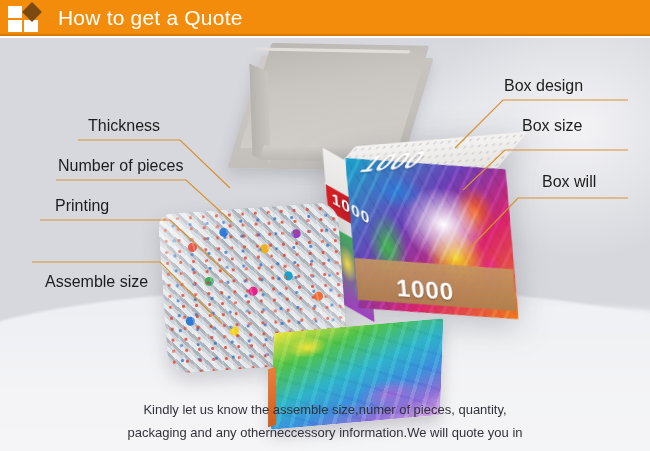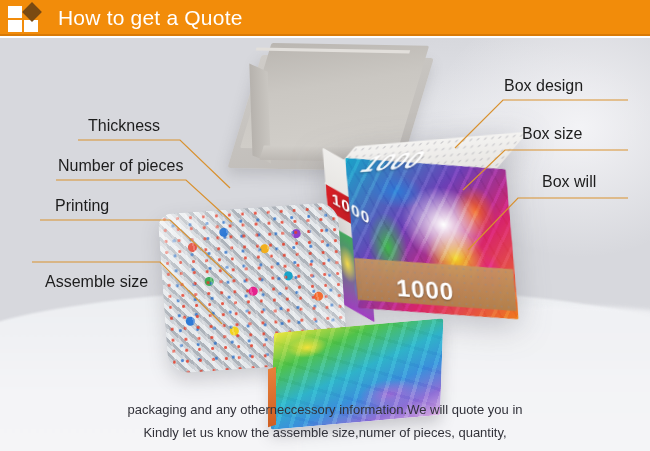--- a/index.html
+++ b/index.html
@@ -337,37 +337,37 @@
     <div class="callout">
       <div class="txt" style="left:504px;top:40px;">Box design</div>
       <div class="lead" style="left:0;top:0;">
         <svg width="650" height="200" viewBox="0 0 650 200">
           <polyline points="628,62 503,62 455,110" fill="none" stroke="#d9912f" stroke-width="1.2"></polyline>
         </svg>
       </div>
     </div>
 
     <div class="callout">
-      <div class="txt" style="left:522px;top:88px;">Box size</div>
+      <div class="txt" style="left:522px;top:80px;">Box size</div>
       <div class="lead" style="left:0;top:0;">
         <svg width="650" height="240" viewBox="0 0 650 240">
           <polyline points="628,112 505,112 463,152" fill="none" stroke="#d9912f" stroke-width="1.2"></polyline>
         </svg>
       </div>
     </div>
 
     <div class="callout">
       <div class="txt" style="left:542px;top:136px;">Box will</div>
       <div class="lead" style="left:0;top:0;">
         <svg width="650" height="300" viewBox="0 0 650 300">
           <polyline points="628,160 518,160 468,212" fill="none" stroke="#d9912f" stroke-width="1.2"></polyline>
         </svg>
       </div>
     </div>
 
   </div>
 
   <div class="caption">
+    <div>Kindly let us know the assemble size,numer of pieces, quantity,</div>
     <div>packaging and any otherneccessory information.We will quote you in</div>
-    <div>Kindly let us know the assemble size,numer of pieces, quantity,</div>
   </div>
 
 </div>
 
 </body></html>

